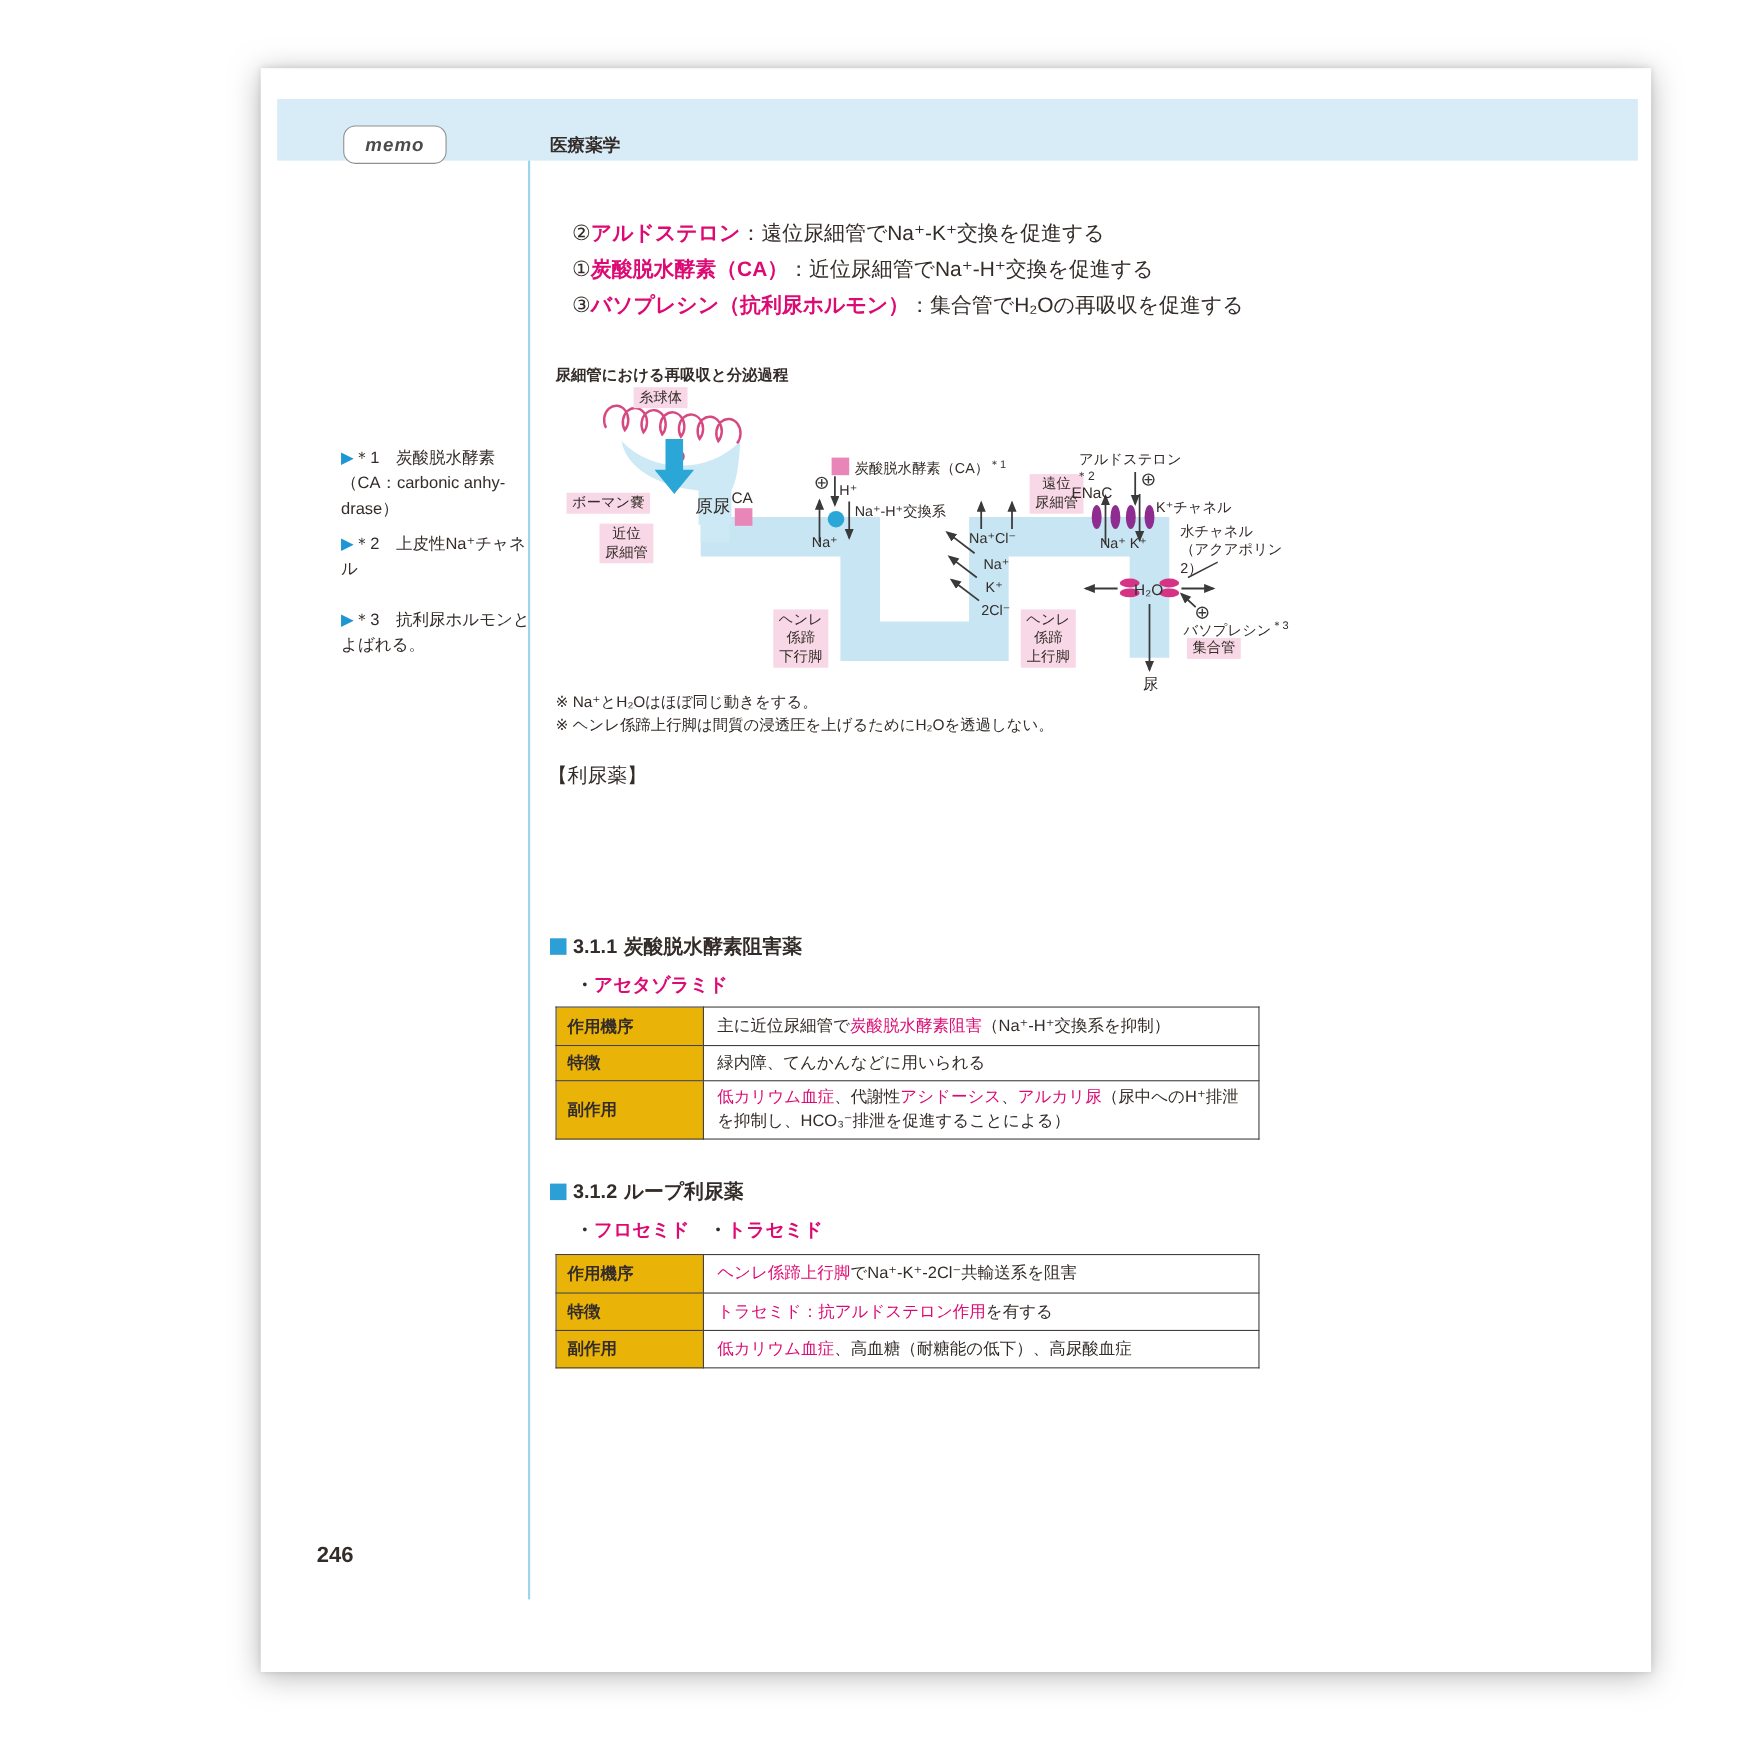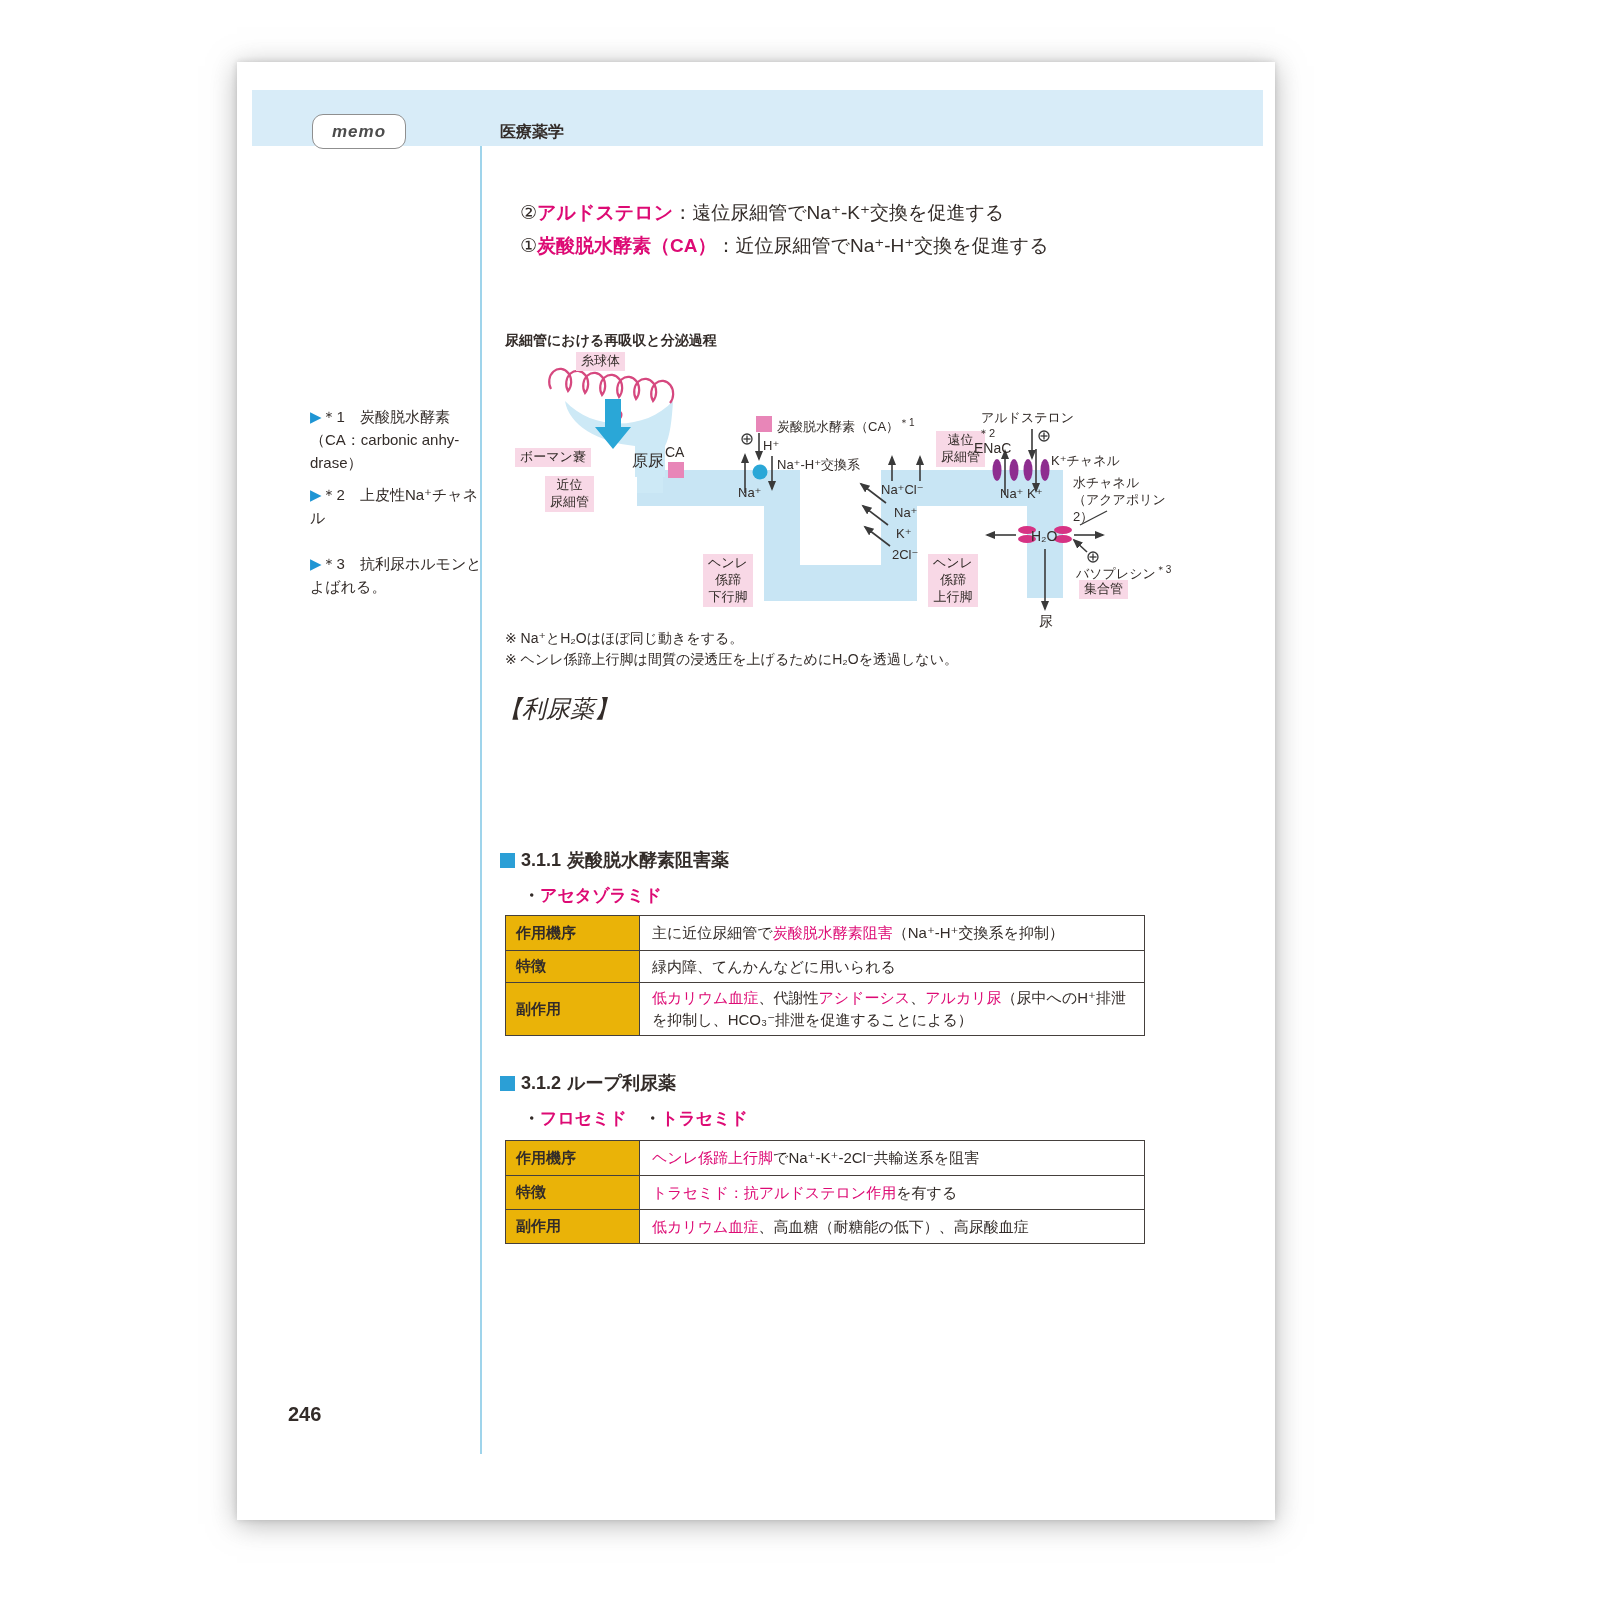--- a/index.html
+++ b/index.html
@@ -1,18 +1,18 @@
 <!DOCTYPE html>
 <html><head>
 <meta charset="utf-8">
 <style>
   html,body{margin:0;padding:0;background:#ffffff;}
   .canvas{position:relative;width:1600px;height:1600px;background:#fff;overflow:hidden;
           font-family:"Liberation Sans","DejaVu Sans",sans-serif;color:#332c29;}
-  .sheet{position:absolute;left:237px;top:62px;width:1038px;height:1458px;background:#fff;
+  .sheet{position:absolute;left:237px;top:62px;width:1264px;height:1458px;background:#fff;
          box-shadow:0 4px 26px rgba(120,120,120,.55), 0 0 6px rgba(150,150,150,.35);}
   .topband{position:absolute;left:15px;right:12px;top:28px;height:56px;background:#d8ecf8;}
   .memo-box{position:absolute;left:75px;top:52px;width:92px;height:33px;background:#fff;
             border:1.6px solid #8f8f8f;border-radius:11px;display:flex;align-items:center;justify-content:center;}
   .memo-box span{font-style:italic;font-weight:700;font-size:17px;color:#4c4c4c;letter-spacing:1px;}
   .divider{position:absolute;left:243px;top:84px;width:1.5px;height:1308px;background:#9fd4eb;}
   .doc-header{position:absolute;left:263px;top:60px;font-size:16px;font-weight:700;}
   .page-num{position:absolute;left:51px;top:1341px;font-size:20px;font-weight:700;}
 
   .sidebar-note{position:absolute;left:73px;width:176px;font-size:15px;line-height:23px;}
@@ -23,21 +23,21 @@
   .intro{position:absolute;left:283px;top:134px;width:660px;font-size:19px;line-height:33px;}
   .intro .pk{font-weight:700;}
 
   .fig-title{position:absolute;left:268px;top:270px;font-size:14px;font-weight:700;}
   .diagram{position:absolute;left:258px;top:263px;width:680px;height:312px;}
   .diagram svg{position:absolute;left:0;top:0;}
   .lbl{position:absolute;font-size:13px;line-height:1.3;white-space:pre-line;}
   .pinkbg{background:#f8d8e6;padding:1px 5px;text-align:center;}
   .fig-notes{position:absolute;left:268px;top:566px;font-size:14px;line-height:21px;}
 
-  .diuretic-head{position:absolute;left:261px;top:631px;font-size:24px;font-style:italic;}
+  .diuretic-head{position:absolute;left:261px;top:631px;font-size:18px;}
   .diuretic-body{position:absolute;left:263px;top:659px;width:665px;font-size:19px;line-height:32px;}
 
   .sec-head{position:absolute;font-size:18px;font-weight:700;display:flex;align-items:center;gap:6px;}
   .sec-sq{display:inline-block;width:15px;height:15px;background:#2b9fd6;flex:0 0 auto;}
   .drugs{position:absolute;font-size:17px;font-weight:700;}
   .drugs .pk{font-weight:700;}
 
   table.spec{position:absolute;border-collapse:collapse;width:640px;table-layout:fixed;}
   table.spec th,table.spec td{border:1.4px solid #45403d;font-size:15px;vertical-align:middle;}
   table.spec th{width:113px;background:#eab308;font-weight:700;text-align:left;padding:4px 10px;}
@@ -62,20 +62,21 @@
     <div class="sidebar-note" style="top:421px;">
       <span class="bl">▶</span><span>＊2　上皮性Na⁺チャネル</span>
     </div>
     <div class="sidebar-note" style="top:490px;">
       <span class="bl">▶</span><span>＊3　抗利尿ホルモンとよばれる。</span>
     </div>
 
     <div class="intro">
       <div><span>②</span><span class="pk">アルドステロン</span><span>：遠位尿細管でNa⁺-K⁺交換を促進する</span></div>
       <div><span>①</span><span class="pk">炭酸脱水酵素（CA）</span><span>：近位尿細管でNa⁺-H⁺交換を促進する</span></div>
+      <div><span>③</span><span class="pk">バソプレシン（抗利尿ホルモン）</span><span>：集合管でH₂Oの再吸収を促進する</span></div>
     </div>
 
     <div class="diagram">
       <svg width="680" height="312" viewBox="0 0 680 312">
         <defs>
           <marker id="ah" markerWidth="8" markerHeight="8" refX="5.2" refY="2.6" orient="auto">
             <path d="M0,0L6.4,2.6L0,5.2Z" fill="#3a3a3a"></path>
           </marker>
         </defs>
 

